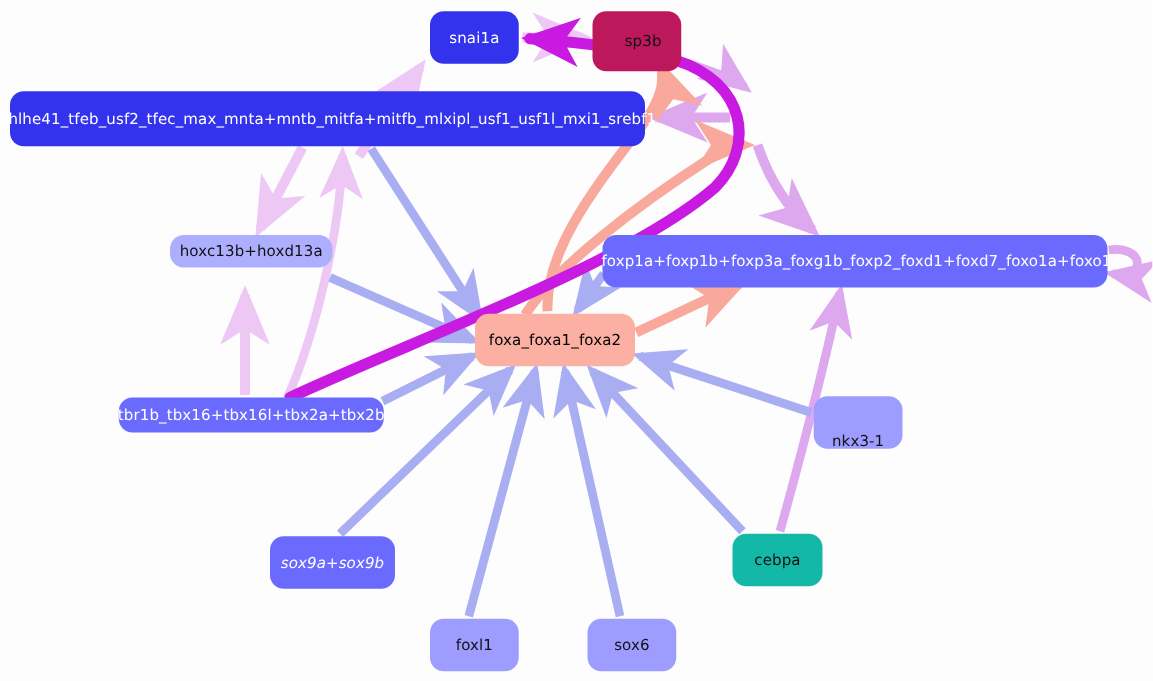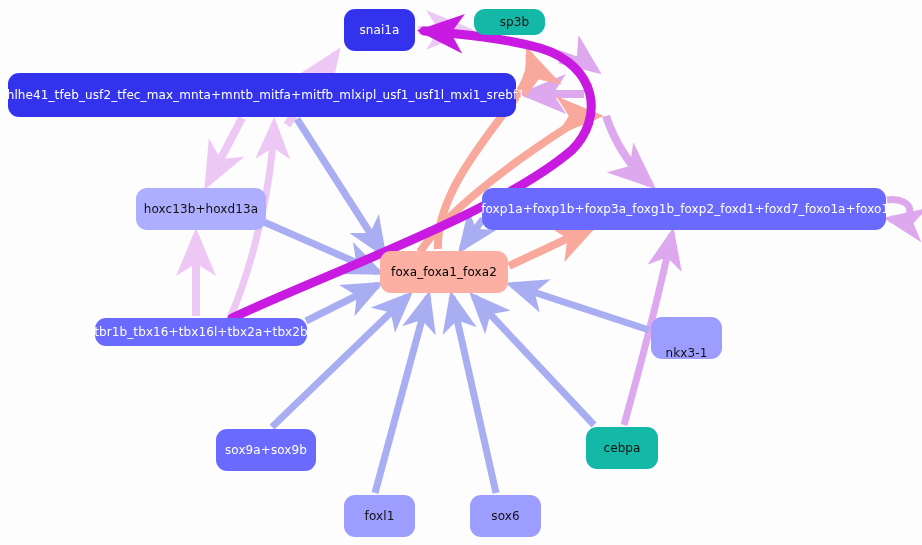--- a/index.html
+++ b/index.html
@@ -111,30 +111,30 @@
 
     <path d="M509,266 L592,227" fill="none" stroke="#f9a99b" stroke-width="8" marker-end="url(#ah-salmon)"></path>
 
     <path d="M232,318 C330,272 500,212 572,150 C604,118 598,66 540,48 C500,37 452,33 424,31" fill="none" stroke="#c81ae0" stroke-width="9" stroke-linecap="round" marker-end="url(#ah-magenta)"></path>
   </svg>
 
   <div class="node" style="left:344px; top:9px; width:71px; height:42px; background:#3333ee; color:#ffffff;">
     <span class="node-label">snai1a</span>
   </div>
 
-  <div class="node" style="left:474px; top:9px; width:71px; height:26px; background:#14b8a6; color:#111111;padding-left:20px;">
+  <div class="node" style="left:474px; top:9px; width:71px; height:48px; background:#be185d; color:#111111;padding-left:20px;">
     <span class="node-label">sp3b</span>
   </div>
 
   <div class="node" style="left:8px; top:73px; width:508px; height:44px; background:#3333ee; color:#ffffff;">
     <span class="node-label">bhlhe41_tfeb_usf2_tfec_max_mnta+mntb_mitfa+mitfb_mlxipl_usf1_usf1l_mxi1_srebf1</span>
   </div>
 
 
-  <div class="node" style="left:136px; top:188px; width:130px; height:42px; background:#aeaeff; color:#111111;">
+  <div class="node" style="left:136px; top:188px; width:130px; height:26px; background:#aeaeff; color:#111111;">
     <span class="node-label">hoxc13b+hoxd13a</span>
   </div>
 
   <div class="node" style="left:482px; top:188px; width:404px; height:42px; background:#6a6aff; color:#ffffff;padding-left:20px;">
     <span class="node-label">foxp1a+foxp1b+foxp3a_foxg1b_foxp2_foxd1+foxd7_foxo1a+foxo1b</span>
   </div>
 
   <div class="node" style="left:380px; top:251px; width:128px; height:42px; background:#fbb0a3; color:#000000;">
     <span class="node-label">foxa_foxa1_foxa2</span>
   </div>
@@ -144,21 +144,21 @@
   </div>
 
   <div class="node" style="left:651px; top:317px; width:71px; height:42px; background:#9d9dff; color:#111111;align-items:flex-end;">
     <span class="node-label">nkx3-1</span>
   </div>
 
   <div class="node" style="left:586px; top:427px; width:72px; height:42px; background:#14b8a6; color:#111111;">
     <span class="node-label">cebpa</span>
   </div>
 
-  <div class="node" style="left:216px; top:429px; width:100px; height:42px; background:#6a6aff; color:#ffffff;">
+  <div class="node" style="left:216px; top:429px; width:100px; height:42px; background:#6a6aff; color:#ffffff;font-style:italic;">
     <span class="node-label">sox9a+sox9b</span>
   </div>
 
   <div class="node" style="left:344px; top:495px; width:71px; height:42px; background:#9d9dff; color:#111111;">
     <span class="node-label">foxl1</span>
   </div>
 
   <div class="node" style="left:470px; top:495px; width:71px; height:42px; background:#9d9dff; color:#111111;">
     <span class="node-label">sox6</span>
   </div>

